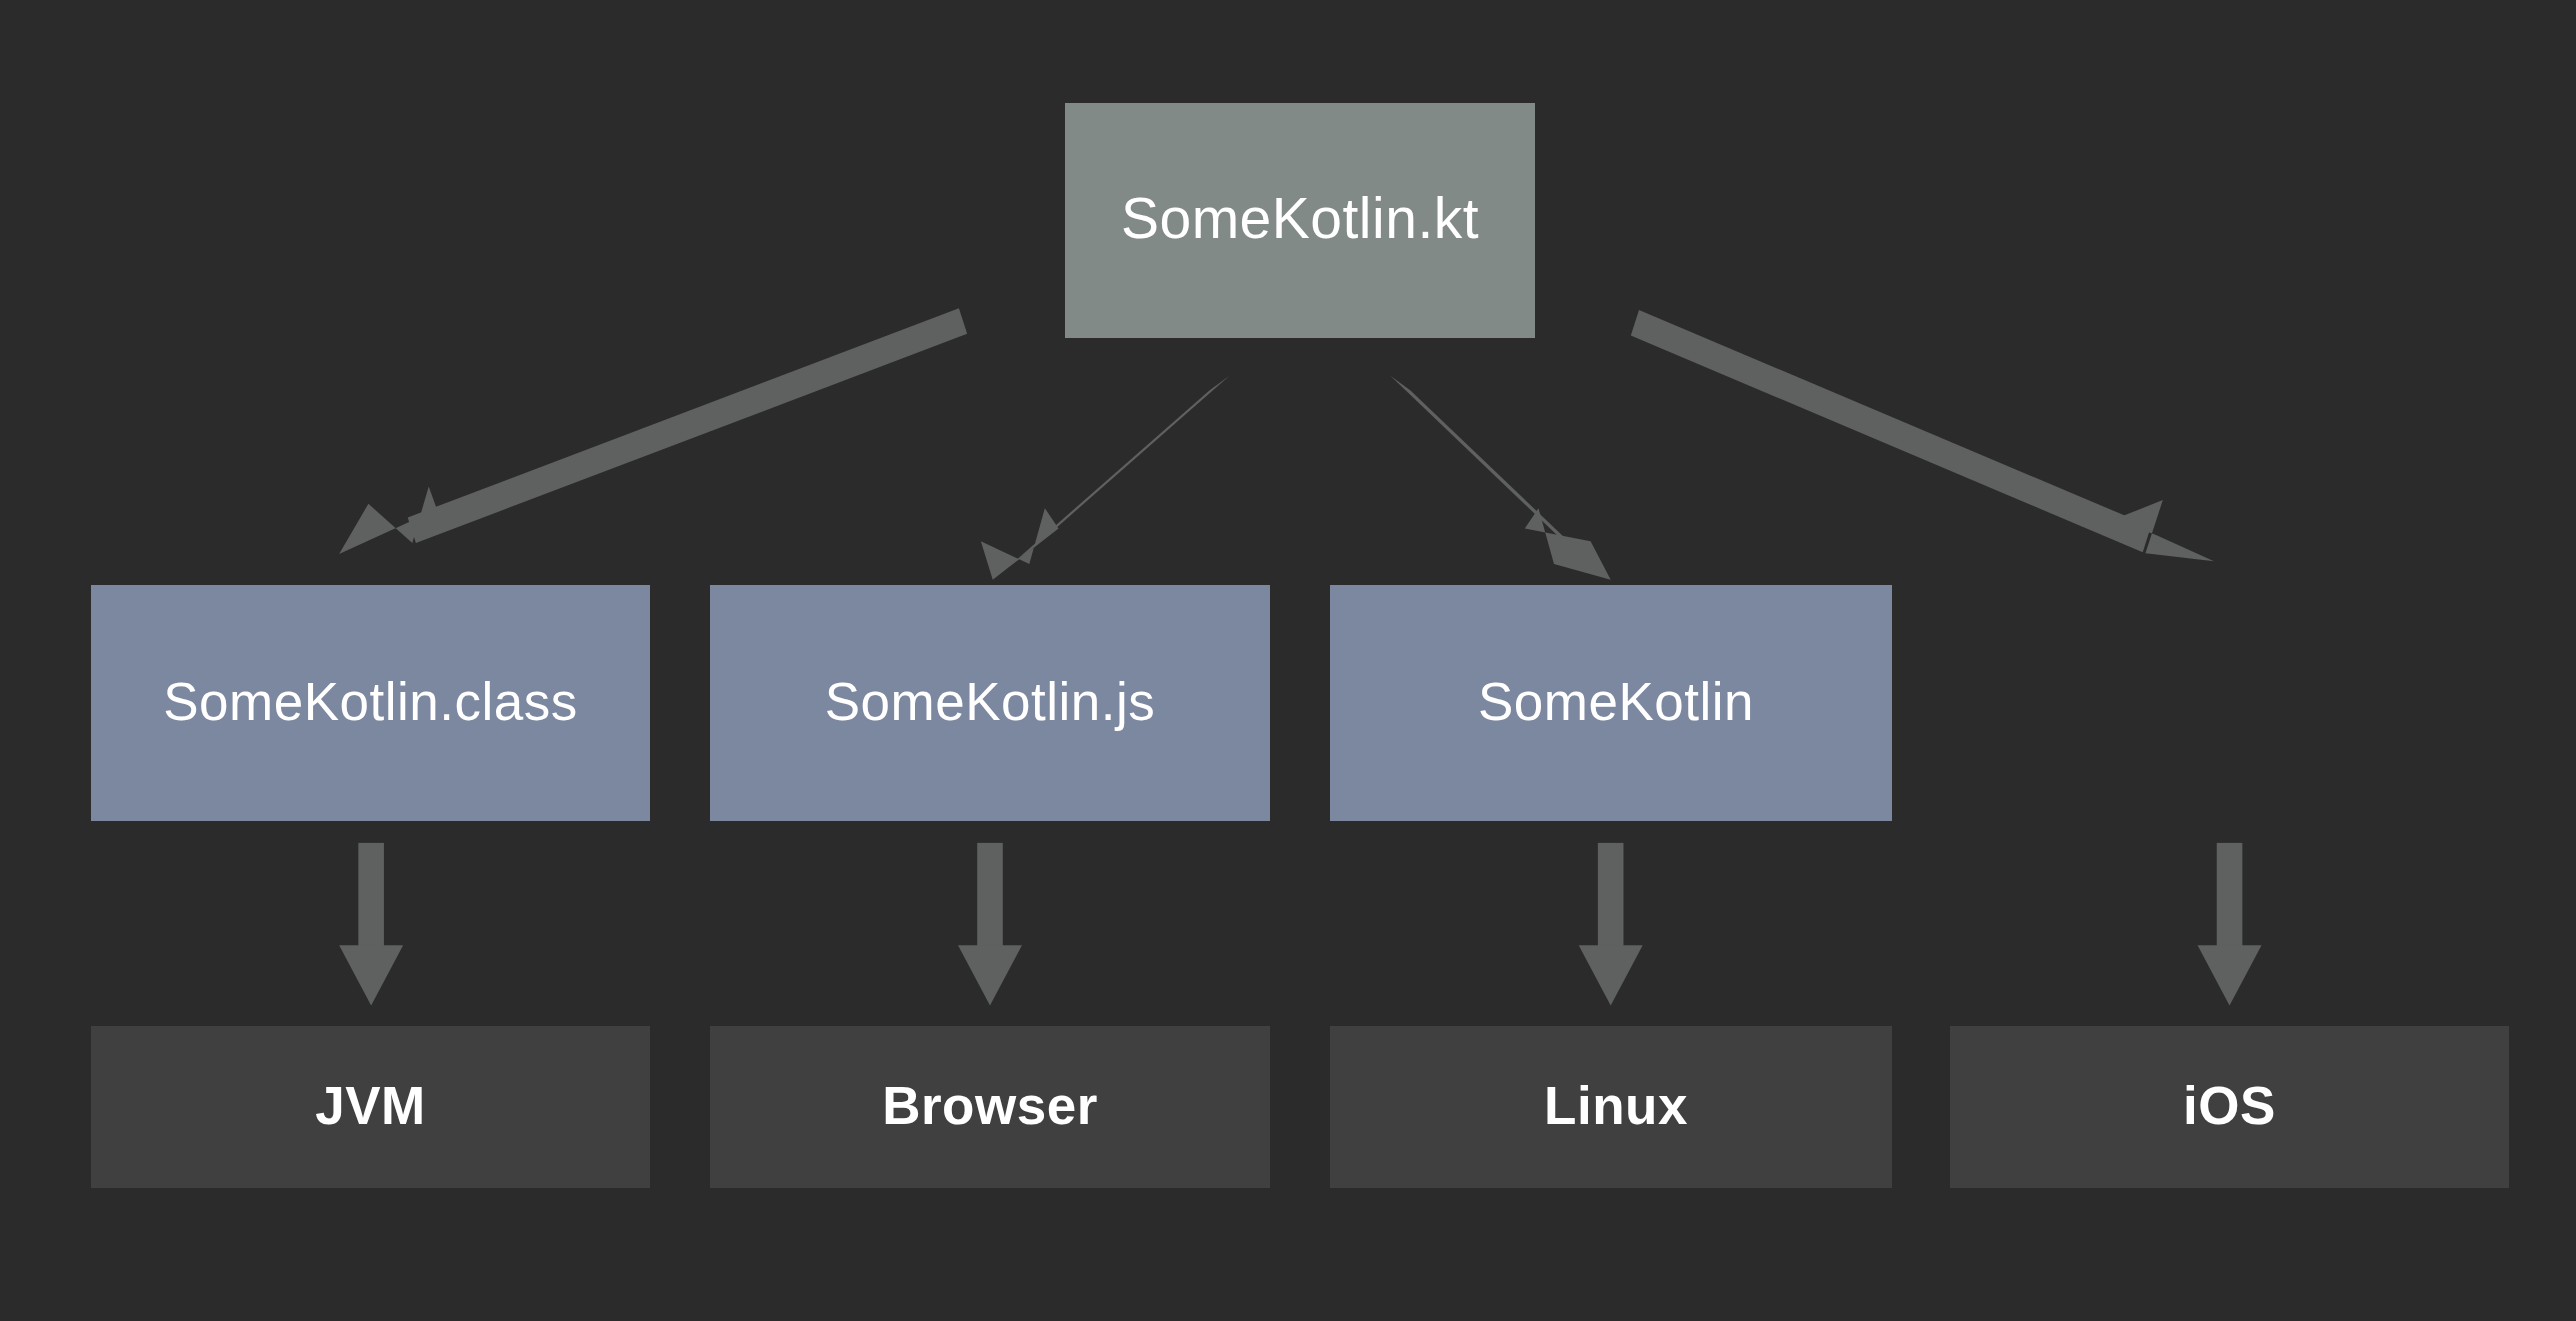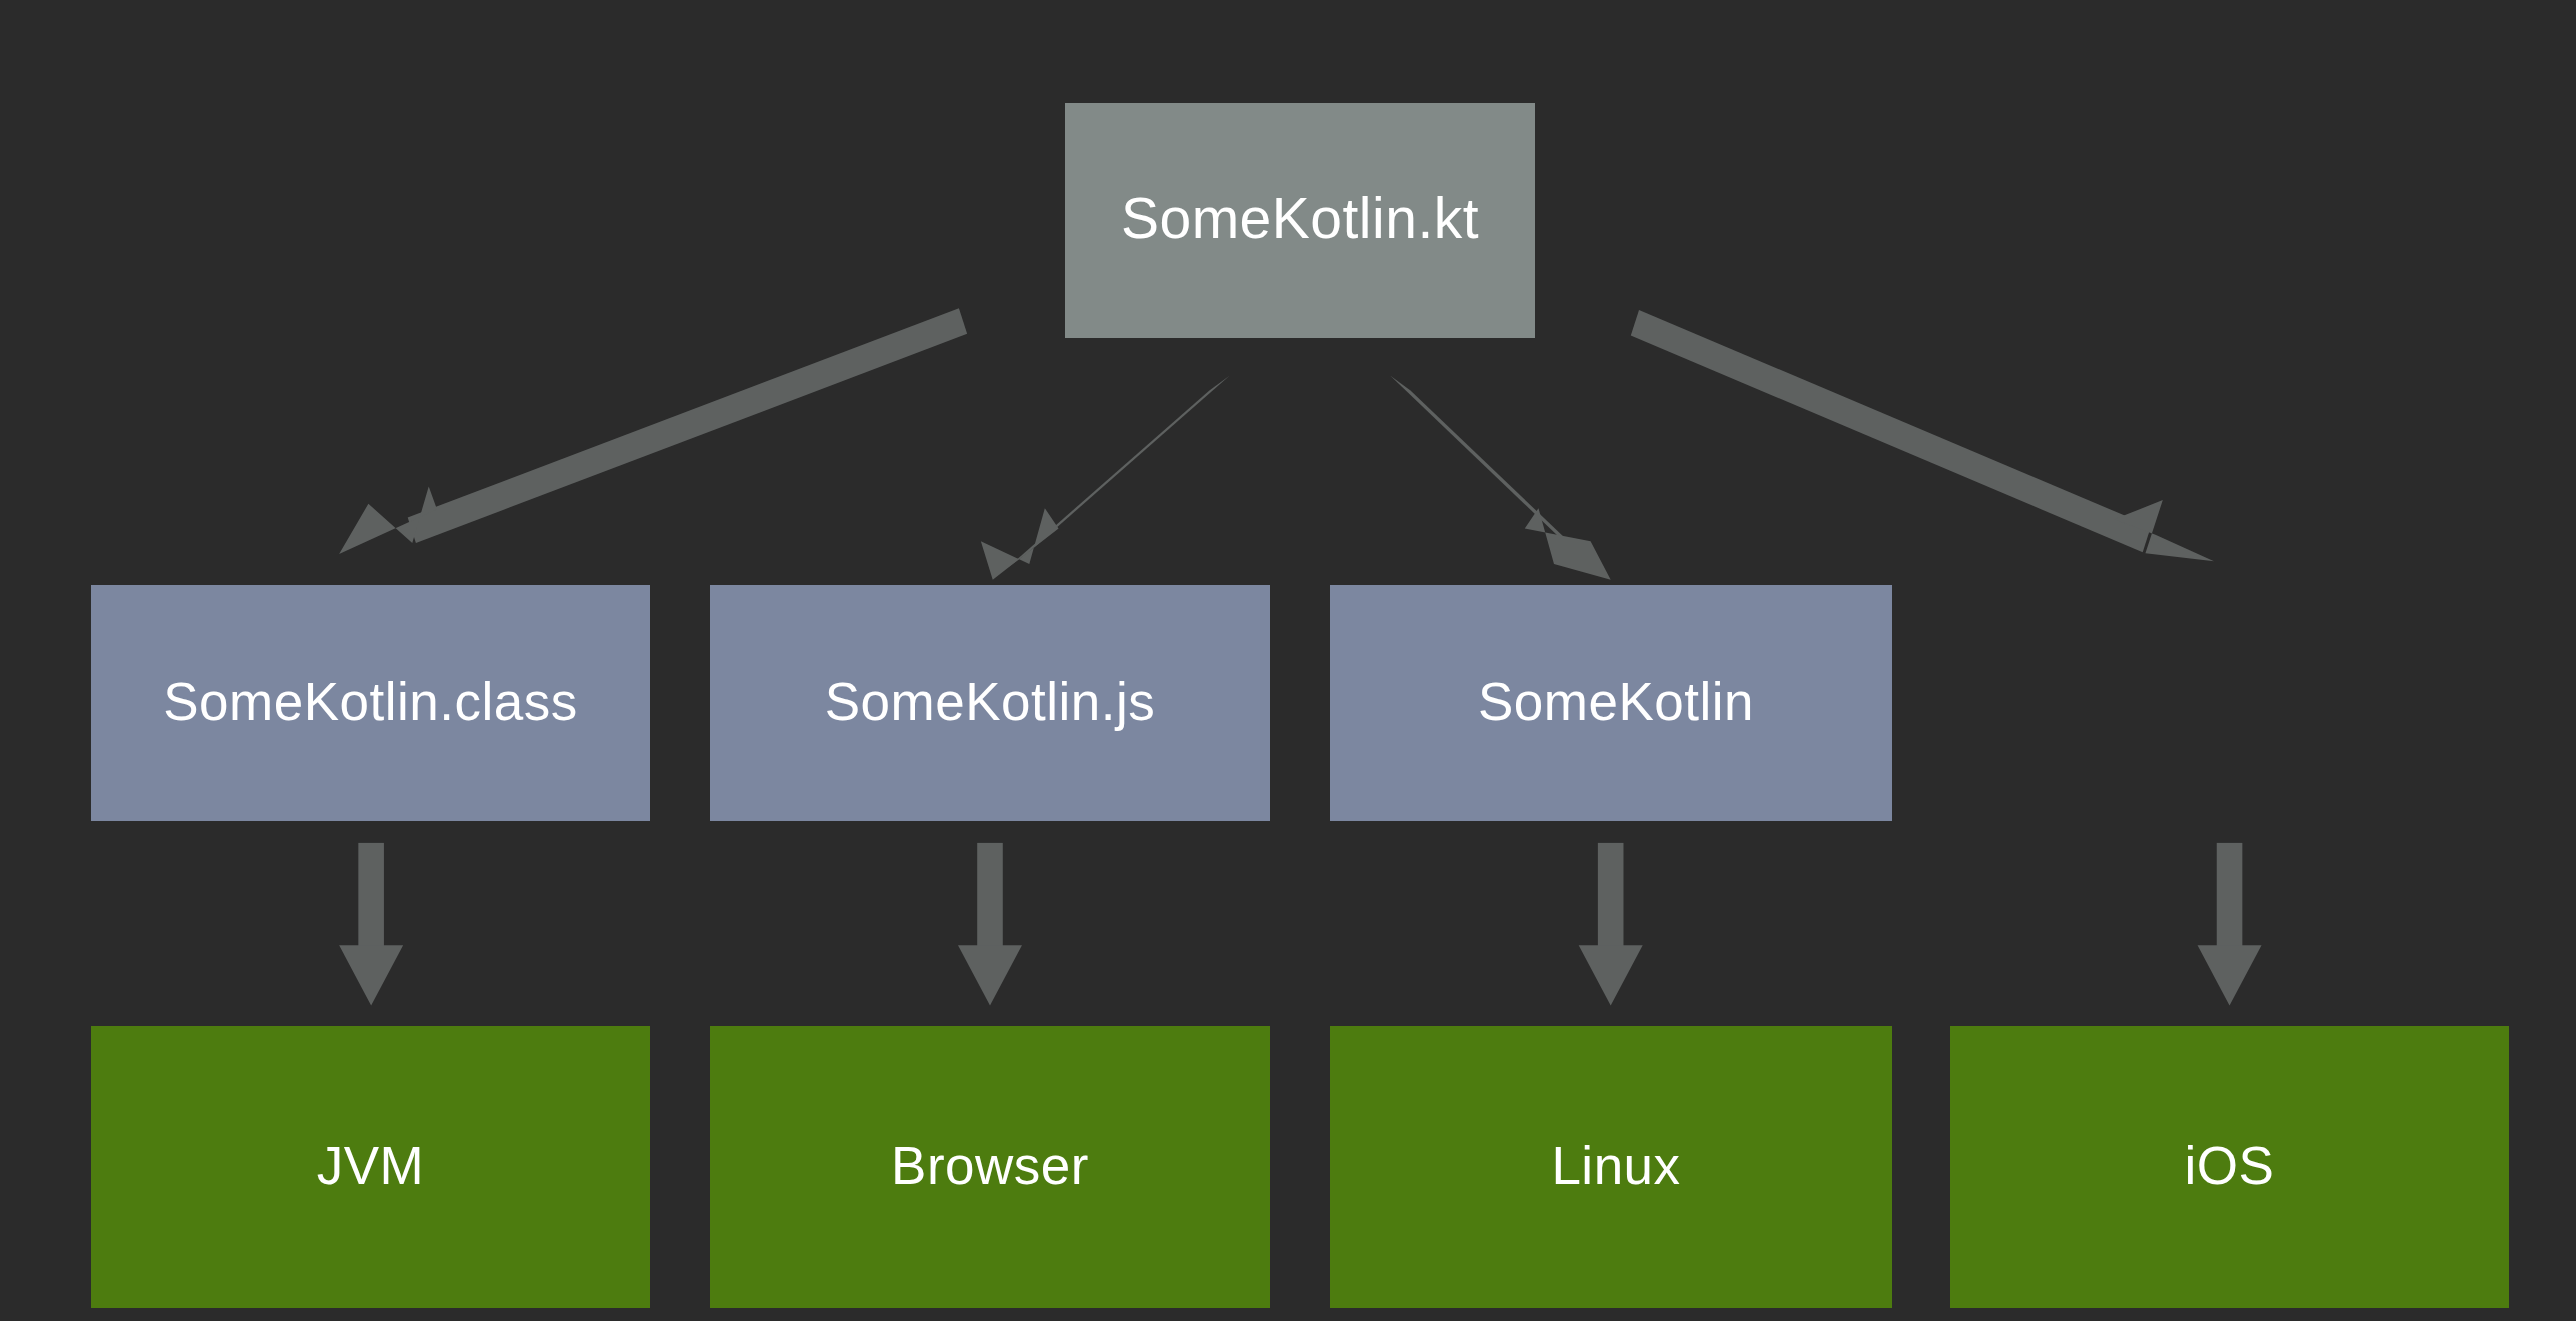--- a/index.html
+++ b/index.html
@@ -62,23 +62,24 @@
     font-size: 53px;
   }
   .col-0 { left: 91px;  width: 559px; }
   .col-1 { left: 710px;  width: 560px; align-items: center; }
   .col-2 { left: 1330px; width: 562px; padding-left: 10px; }
   .col-3 { left: 1950px; width: 559px; }
 
   
   .node-platform {
     top: 1026px;
-    height: 282px;
-    background: #4d7c0f;
+    height: 162px;
+    background: #404040;
     font-size: 53px;
+    font-weight: bold;
   }
 </style>
 </head>
 <body>
 
 <div id="canvas">
 
   <svg id="arrow-layer" viewBox="0 0 2818 1446" xmlns="http://www.w3.org/2000/svg">
 
     <g>

